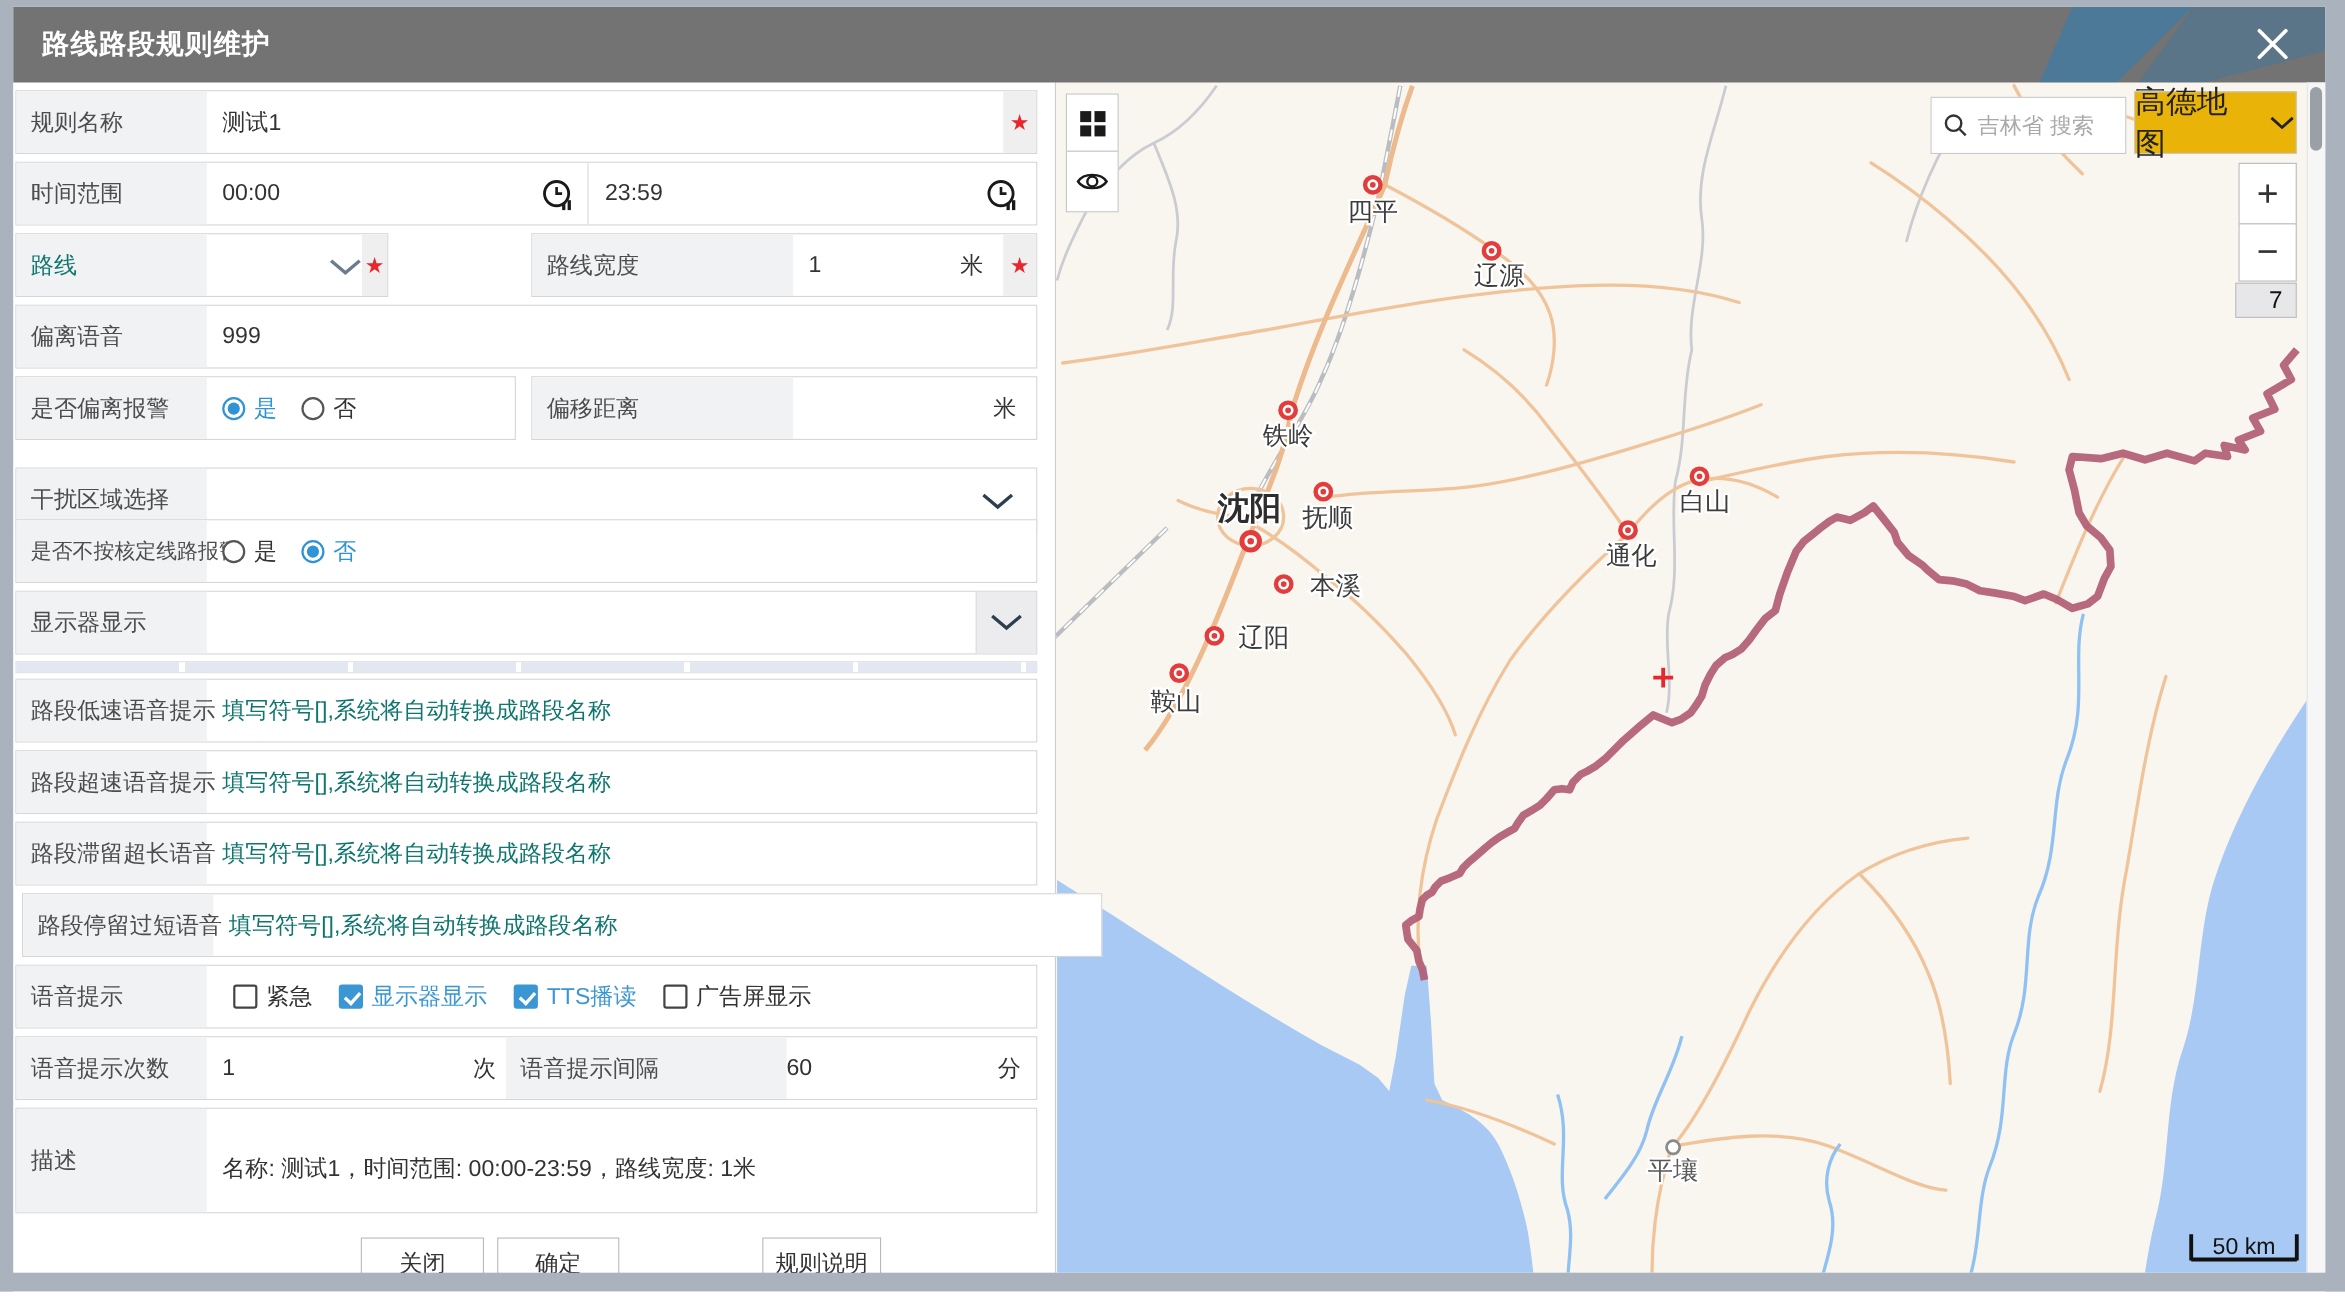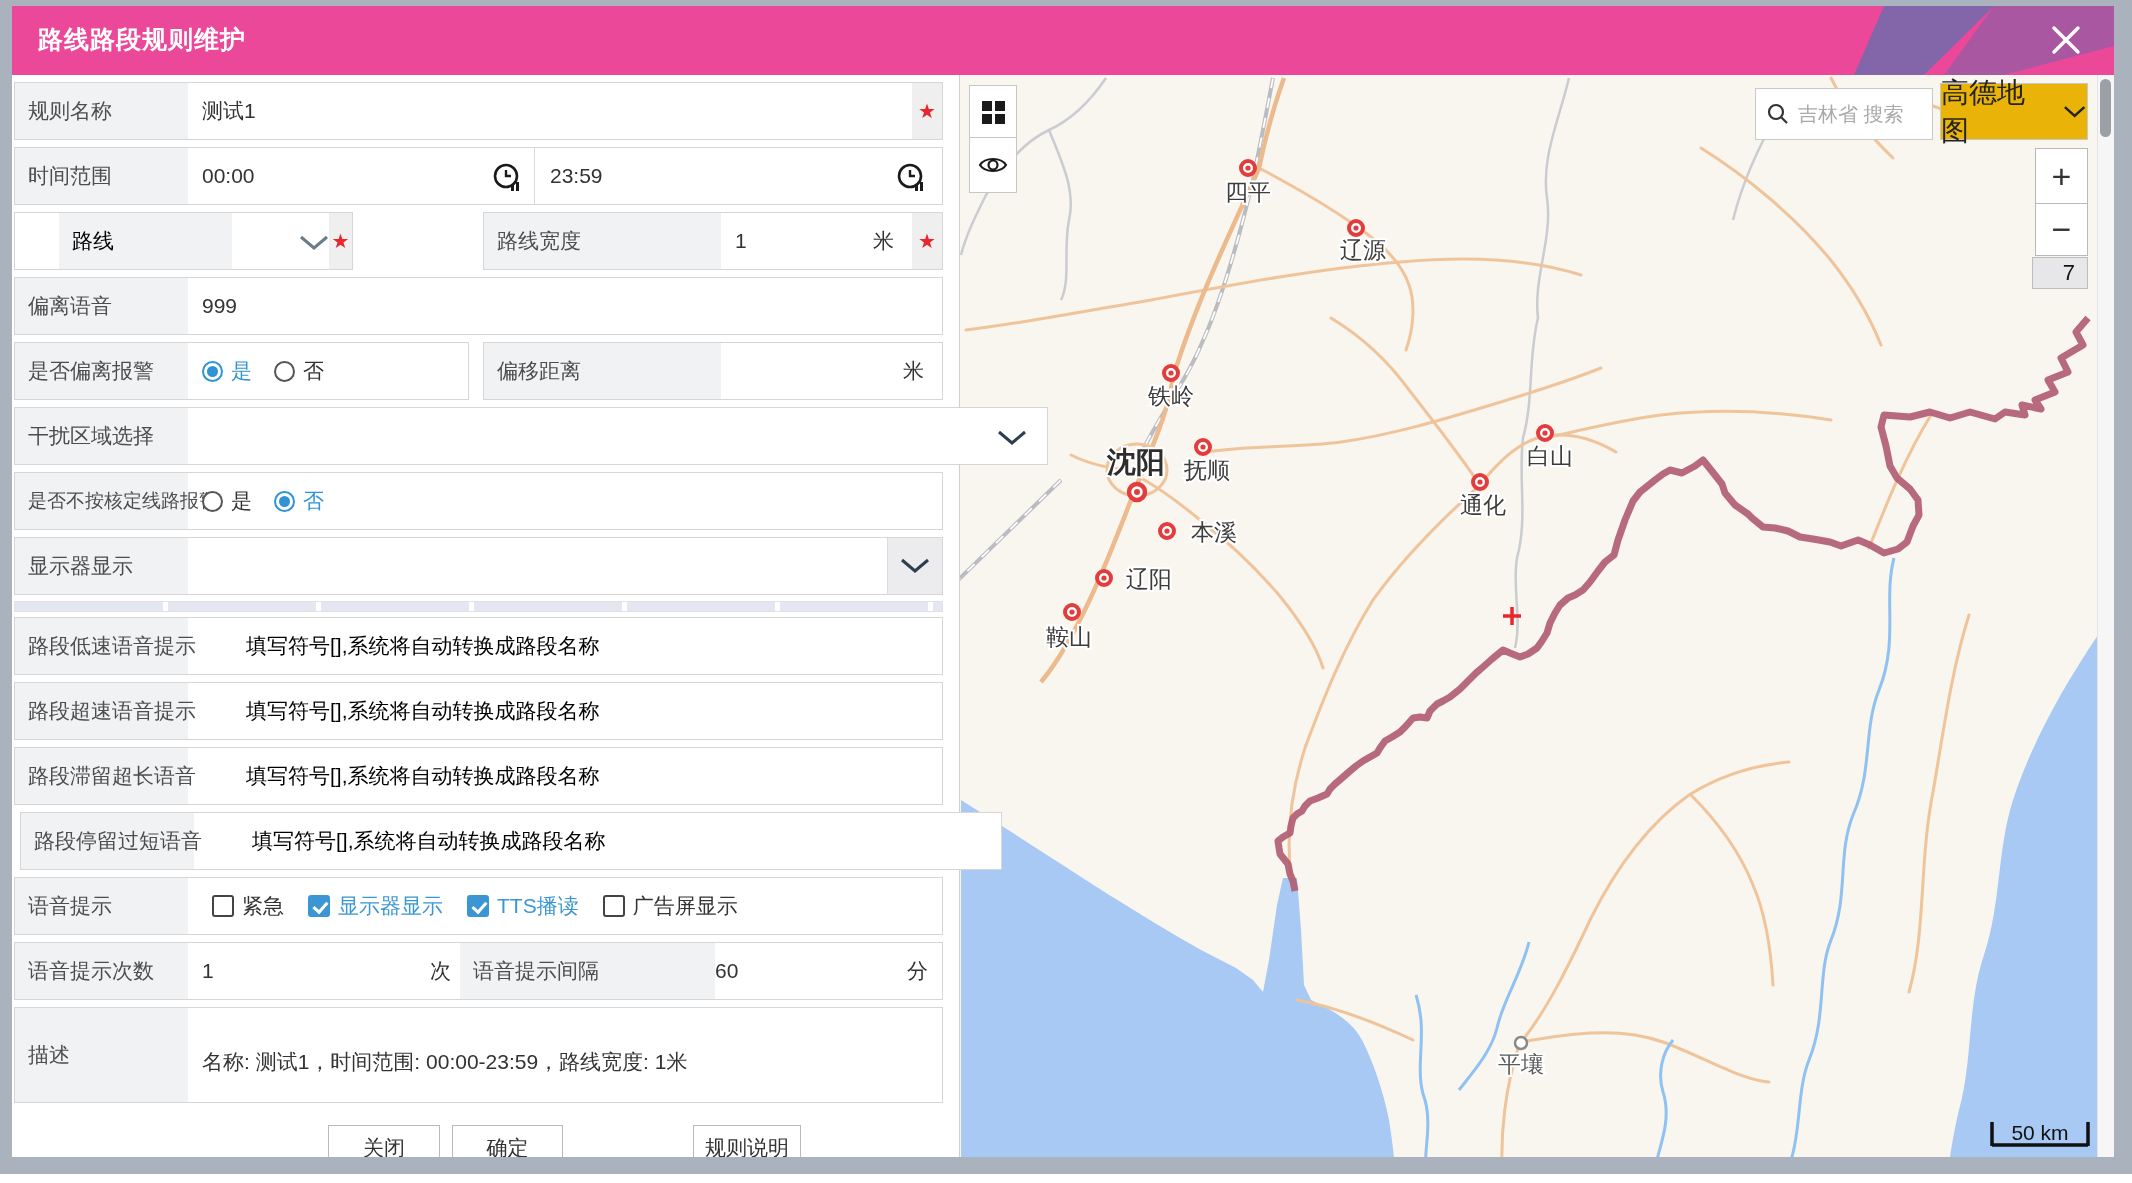--- a/index.html
+++ b/index.html
@@ -6,33 +6,33 @@
   body{width:2132px;height:1183px;overflow:hidden;background:#ffffff;
        font-family:"Liberation Sans","DejaVu Sans",sans-serif;color:#333;}
   .stage{position:absolute;left:0;top:0;width:2132px;height:1183px;}
   
   .frame{position:absolute;background:#a9b2bd;z-index:50;}
   .frame.top{left:0;top:0;width:2132px;height:6px;}
   .frame.left{left:0;top:0;width:12px;height:1174px;}
   .frame.right{left:2114px;top:0;width:18px;height:1174px;}
   .frame.bottom{left:0;top:1157px;width:2132px;height:17px;}
   
-  .titlebar{position:absolute;left:12px;top:6px;width:2102px;height:69px;background:#ec4899;overflow:hidden;z-index:10;}
+  .titlebar{position:absolute;left:12px;top:6px;width:2102px;height:69px;background:#737373;overflow:hidden;z-index:10;}
   .titlebar .decor{position:absolute;right:0;top:0;height:100%;width:320px;}
   .title-text{position:absolute;left:26px;top:17px;font-size:25px;font-weight:600;color:#ffffff;letter-spacing:1px;}
   .close-x{position:absolute;right:28px;top:14px;width:40px;height:40px;cursor:pointer;}
   
   .row{position:absolute;background:#fff;border:1px solid #d6d6d6;box-sizing:border-box;height:58px;}
   .lbl{position:absolute;left:0;top:0;bottom:0;background:#f1f2f4;color:#4d4d4d;
        display:flex;align-items:center;padding-left:13px;font-size:21px;box-sizing:border-box;white-space:nowrap;}
   .val{position:absolute;top:0;bottom:0;display:flex;align-items:center;font-size:21px;color:#333;box-sizing:border-box;}
   .unit{position:absolute;top:0;bottom:0;display:flex;align-items:center;font-size:21px;color:#333;}
   .starcell{position:absolute;top:0;bottom:0;background:#efefef;display:flex;align-items:center;justify-content:center;}
   .star{color:#e8262d;font-size:20px;}
-  .ph{color:#000000;margin-left:44px;}
+  .ph{color:#0f766e;}
   .divline{position:absolute;top:0;bottom:0;width:1px;background:#d9d9d9;}
   .chev{position:absolute;width:34px;height:20px;}
   .graychevcell{position:absolute;top:0;bottom:0;background:#ececee;display:flex;align-items:center;justify-content:center;border-left:1px solid #dcdcdc;}
   
   .radio{display:inline-flex;align-items:center;margin-right:22px;}
   .radio .dot{width:21px;height:21px;border-radius:50%;border:2px solid #555;box-sizing:border-box;margin-right:8px;background:#fff;}
   .radio.sel .dot{border-color:#2f93d4;position:relative;}
   .radio.sel .dot::after{content:"";position:absolute;left:3px;top:3px;width:11px;height:11px;border-radius:50%;background:#2f93d4;}
   .radio.sel .rlabel{color:#2f93d4;}
   .rlabel{font-size:21px;}
@@ -301,21 +301,21 @@
           <span class="rlabel">否</span>
         </span>
     </div>
   </div>
   <div class="row" style="left:483px;top:342px;width:460px;">
     <div class="lbl" style="width:237px;">偏移距离</div>
     <div class="val" style="left:237px;right:60px;"></div>
     <div class="unit" style="right:18px;">米</div>
   </div>
 
-  <div class="row" style="left:14px;top:407px;width:1034px;">
+  <div class="row" style="left:14px;top:425px;width:929px;">
     <div class="lbl" style="width:173px;">干扰区域选择</div>
     <svg class="chev" style="right:18px;top:20px;" viewBox="0 0 34 20">
       <polyline points="4,4 17,15 30,4" fill="none" stroke="#2c3e50" stroke-width="3"></polyline>
     </svg>
   </div>
 
   <div class="row" style="left:14px;top:472px;width:929px;">
     <div class="lbl" style="width:173px;font-size:19px;">是否不按核定线路报警</div>
     <div class="val" style="left:187px;right:0;">
       <span class="radio">

